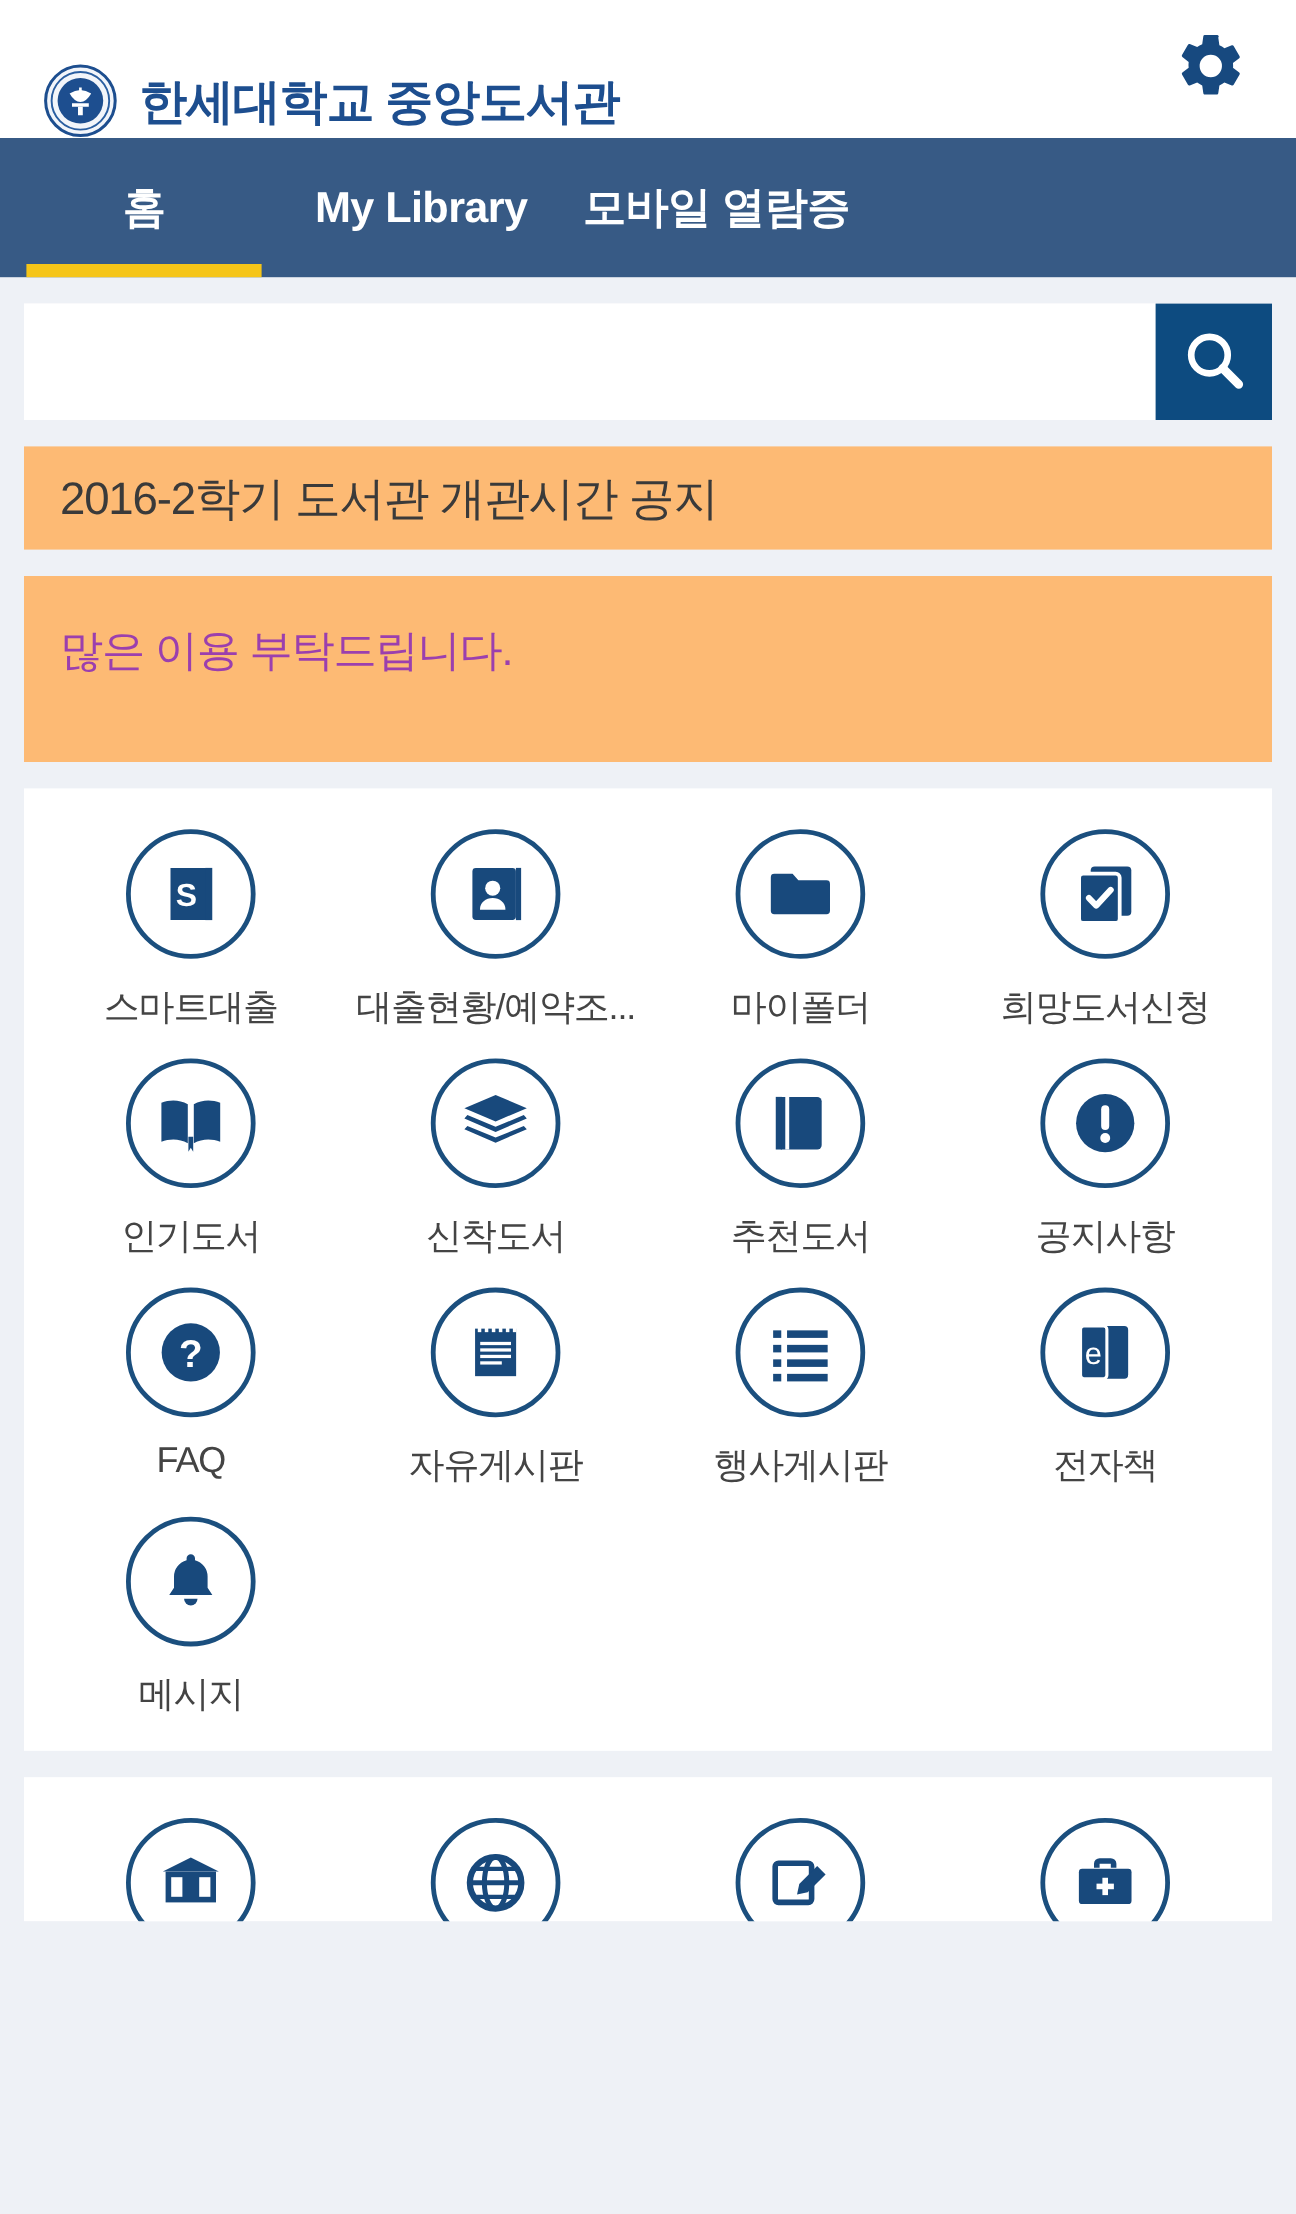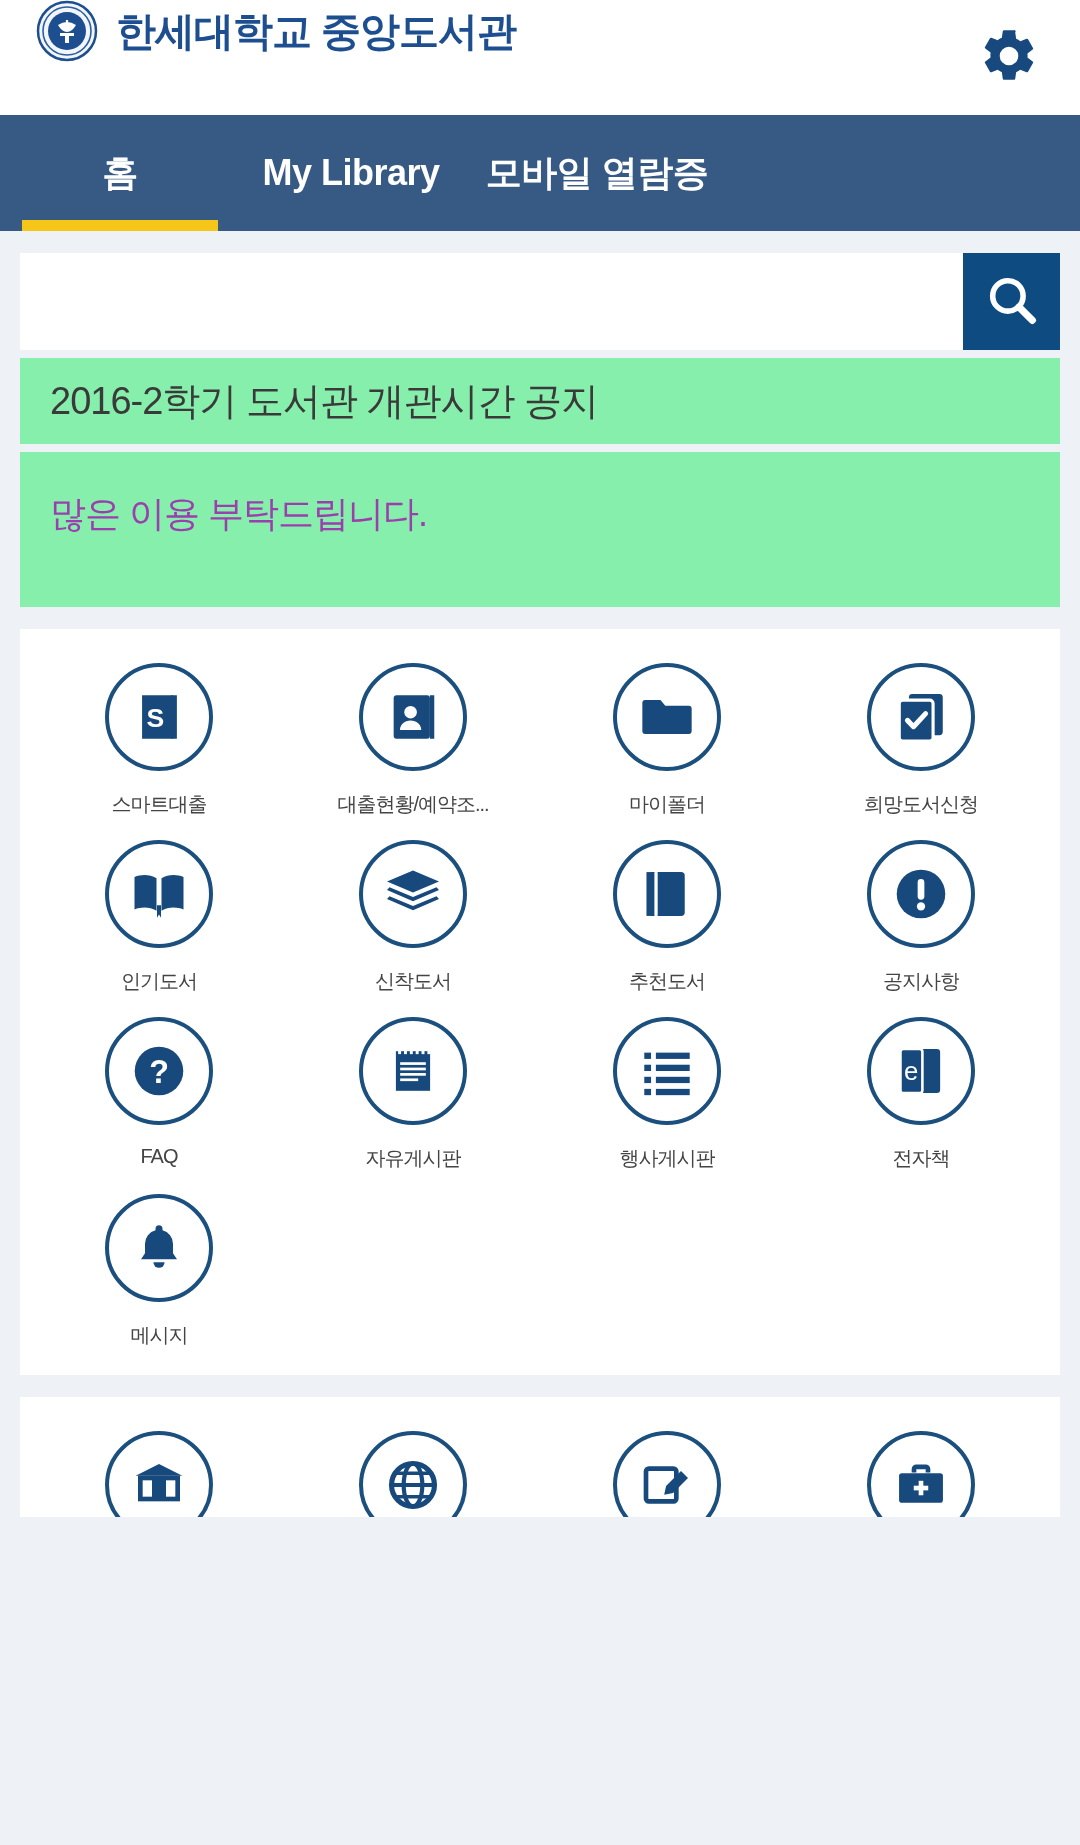--- a/index.html
+++ b/index.html
@@ -10,21 +10,21 @@
     background: #eef1f6;
     font-family: "Liberation Sans", "DejaVu Sans", sans-serif;
     overflow: hidden;
   }
 
   
   .app-header {
     height: 115px;
     background: #ffffff;
     display: flex;
-    align-items: flex-start;
+    align-items: flex-end;
     padding: 0 32px 0 36px;
     position: relative;
   }
   .brand {
     display: flex;
     align-items: center;
     gap: 18px;
   }
   .brand-emblem {
     width: 62px;
@@ -113,22 +113,22 @@
     background: #0d4b80;
     display: flex;
     align-items: center;
     justify-content: center;
     cursor: pointer;
     border: none;
   }
 
   
   .panel {
-    background: #86efac;
-    margin: 8px 20px 0 20px;
+    background: #fdba74;
+    margin: 22px 20px 0 20px;
   }
   .notice-title-panel {
     height: 86px;
     display: flex;
     align-items: center;
     padding: 0 30px;
   }
   .notice-title {
     font-size: 38px;
     color: #3a3a3a;
@@ -179,21 +179,21 @@
     height: 108px;
     border: 4px solid #1b4f7e;
     border-radius: 50%;
     display: flex;
     align-items: center;
     justify-content: center;
     background: #ffffff;
   }
   .icon-label {
     margin-top: 20px;
-    font-size: 20px;
+    font-size: 30px;
     color: #444444;
     text-align: center;
     letter-spacing: -1px;
     white-space: nowrap;
     max-width: 260px;
     overflow: hidden;
     text-overflow: ellipsis;
   }
 
   .grid-panel-bottom {

